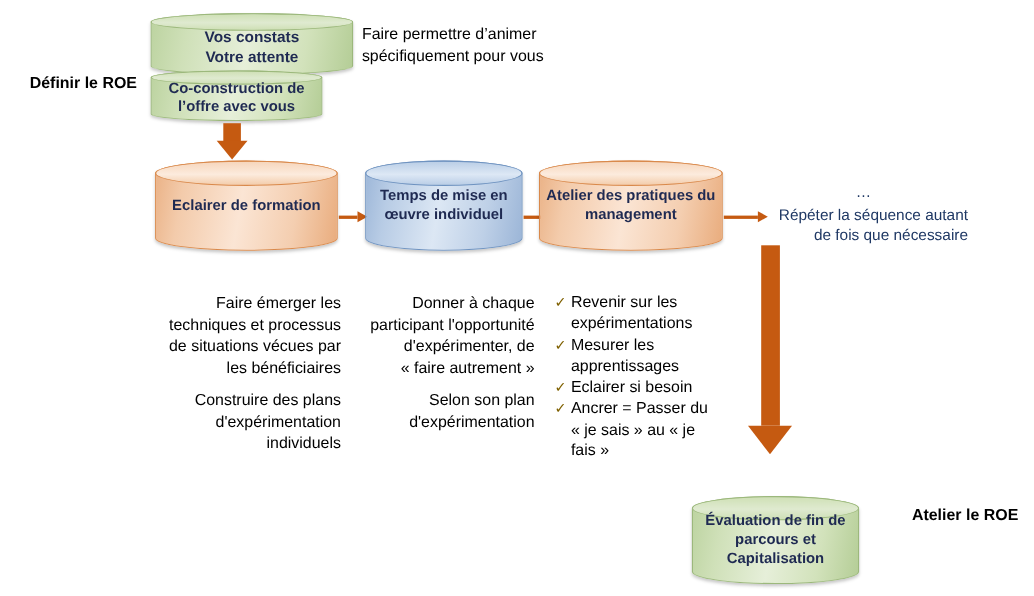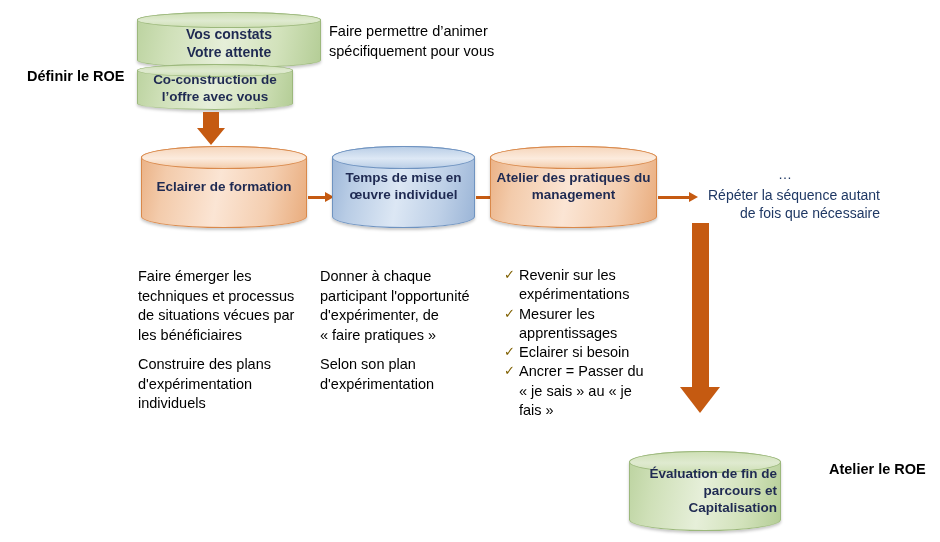--- a/index.html
+++ b/index.html
@@ -83,20 +83,21 @@
     box-sizing: border-box;
   }
 
   
   .bodytext {
     position: absolute;
     color: #000000;
     font-size: 14.5px;
     line-height: 1.35;
     white-space: pre-line;
+    text-align: right;
   }
   .strongtext {
     position: absolute;
     color: #000000;
     font-weight: bold;
     font-size: 14.5px;
     white-space: nowrap;
     margin-left: 23px;
   }
   .notetext {
@@ -249,21 +250,21 @@
 techniques et processus
 de situations vécues par
 les bénéficiaires</div>
   <div class="bodytext" style="left:138px; top:355px; width:172px;">Construire des plans
 d'expérimentation
 individuels</div>
 
   <div class="bodytext" style="left:320px; top:267px; width:166px;">Donner à chaque
 participant l'opportunité
 d'expérimenter, de
-« faire pratiques »</div>
+« faire autrement »</div>
   <div class="bodytext" style="left:320px; top:355px; width:166px;">Selon son plan
 d'expérimentation</div>
 
   <div class="checklist" style="left:504px; top:266px; width:170px;">
     <div class="row">
       <span class="tick">✓</span>
       <span class="txt">Revenir sur les
 expérimentations</span>
     </div>
     <div class="row">
@@ -279,20 +280,20 @@
       <span class="tick">✓</span>
       <span class="txt">Ancrer = Passer du
 « je sais » au « je
 fais »</span>
     </div>
   </div>
 
   <div class="cyl green" style="left:629px; top:451px; width:152px; height:80px;">
     <div class="body"></div>
     <div class="cap"></div>
-    <div class="label" style="font-size:13.5px;text-align:right;">Évaluation de fin de
+    <div class="label" style="font-size:13.5px;">Évaluation de fin de
 parcours et
 Capitalisation</div>
   </div>
 
   <div class="strongtext" style="left:806px; top:461px;">Atelier le ROE</div>
 
 </div>
 
 </body></html>

